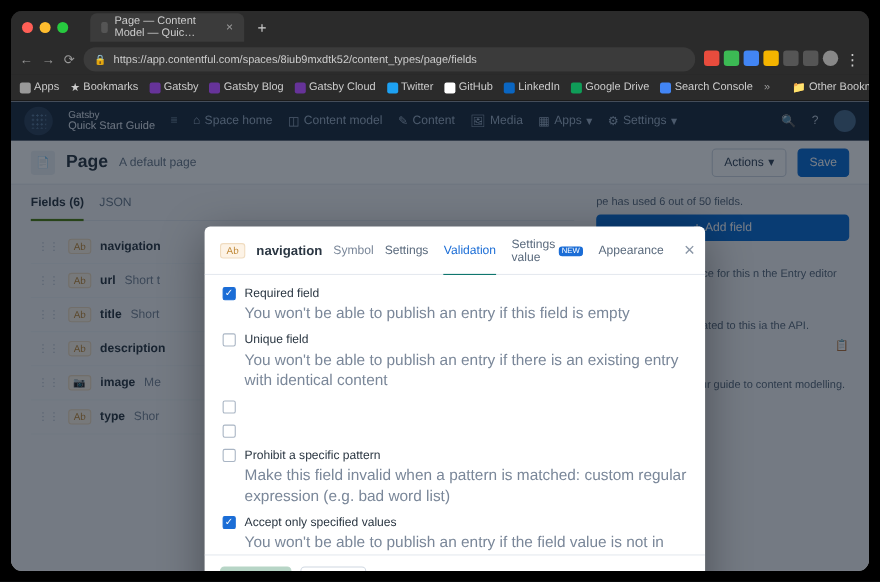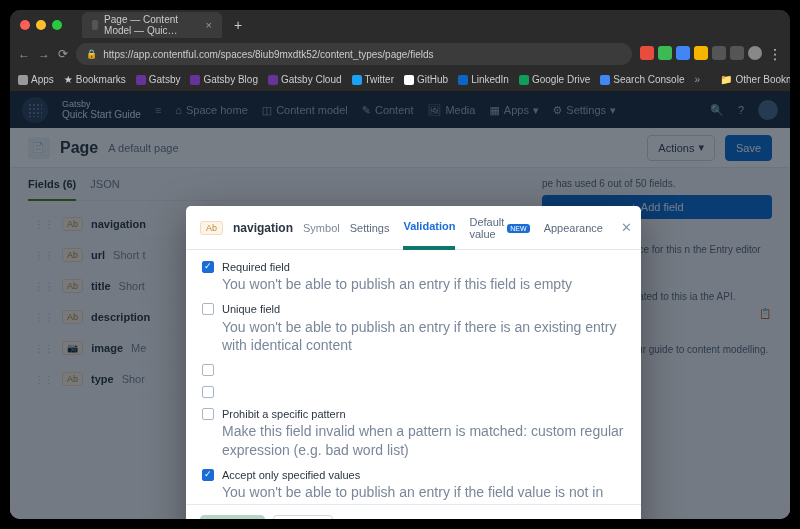--- a/index.html
+++ b/index.html
@@ -50,21 +50,21 @@
 .rblock{margin-bottom:14px}
 .rbtn{background:#0b6dd6;color:#fff;border-radius:4px;padding:6px;display:flex;align-items:center;justify-content:center;gap:4px;font-size:11px;margin-top:6px}
 .dim{position:absolute;inset:0;background:rgba(10,20,35,.55)}
 .modal{position:absolute;left:176px;top:114px;width:455px;height:345px;background:#fff;border-radius:5px;box-shadow:0 10px 40px rgba(0,0,0,.35);display:flex;flex-direction:column;overflow:hidden}
 .mhdr{display:flex;align-items:center;padding:10px 14px;border-bottom:1px solid #e5e9ef;gap:10px}
 .mchip{background:#fdf3e6;border:1px solid #f0dcc0;border-radius:3px;padding:1px 5px;font-size:9px;color:#c08a3a}
 .mtitle{font-size:12px;font-weight:600;color:#2a3642}
 .msub{font-size:11px;color:#7a8799}
 .mtabs{display:flex;gap:14px;margin-left:auto;font-size:11px;color:#5a6a7d}
 .mtab{padding-bottom:10px;margin-bottom:-11px;display:flex;align-items:center;gap:3px}
-.mtab.active{color:#1b6dd6;border-bottom:4px solid #0f766e;font-weight:700}
+.mtab.active{color:#1b6dd6;border-bottom:1px solid #0f766e;font-weight:400}
 .badge{background:#1b6dd6;color:#fff;border-radius:3px;font-size:7px;padding:1px 3px}
 .mclose{color:#8a96a6;font-size:13px;margin-left:8px}
 .mbody{flex:1;overflow:auto;padding:10px 16px}
 .opt{display:flex;gap:8px;margin-bottom:9px}
 .cb{width:12px;height:12px;border:1px solid #a9b5c4;border-radius:2px;flex-shrink:0;margin-top:1px;position:relative}
 .cb.checked{background:#1b6dd6;border-color:#1b6dd6}
 .cb.checked::after{content:"✓";position:absolute;color:#fff;font-size:9px;left:1px;top:-1px}
 .opt .t{font-size:11px;font-weight:400;color:#2a3642;line-height:1.3}
 .opt .d{font-size:14px;color:#7a8799;margin-top:1px;line-height:1.3}
 .valinput{border:1px solid #d0d8e2;border-radius:4px;padding:6px 8px;font-size:10px;color:#8a96a6;margin:4px 0 8px 20px;width:390px}
@@ -255,21 +255,21 @@
 
     <div class="modal">
       <div class="mhdr">
         <span class="mchip">Ab</span>
         <span class="mtitle">navigation</span>
         <span class="msub">Symbol</span>
         <div class="mtabs">
           <span class="mtab">Settings</span>
           <span class="mtab active">Validation</span>
           <span class="mtab">
-              <span>Default value</span>
+              <span>Settings value</span>
               <span class="badge">NEW</span>
             </span>
           <span class="mtab">Appearance</span>
         </div>
         <span class="mclose">✕</span>
       </div>
       <div class="mbody">
         <div class="opt">
             <div class="cb checked"></div>
             <div>

